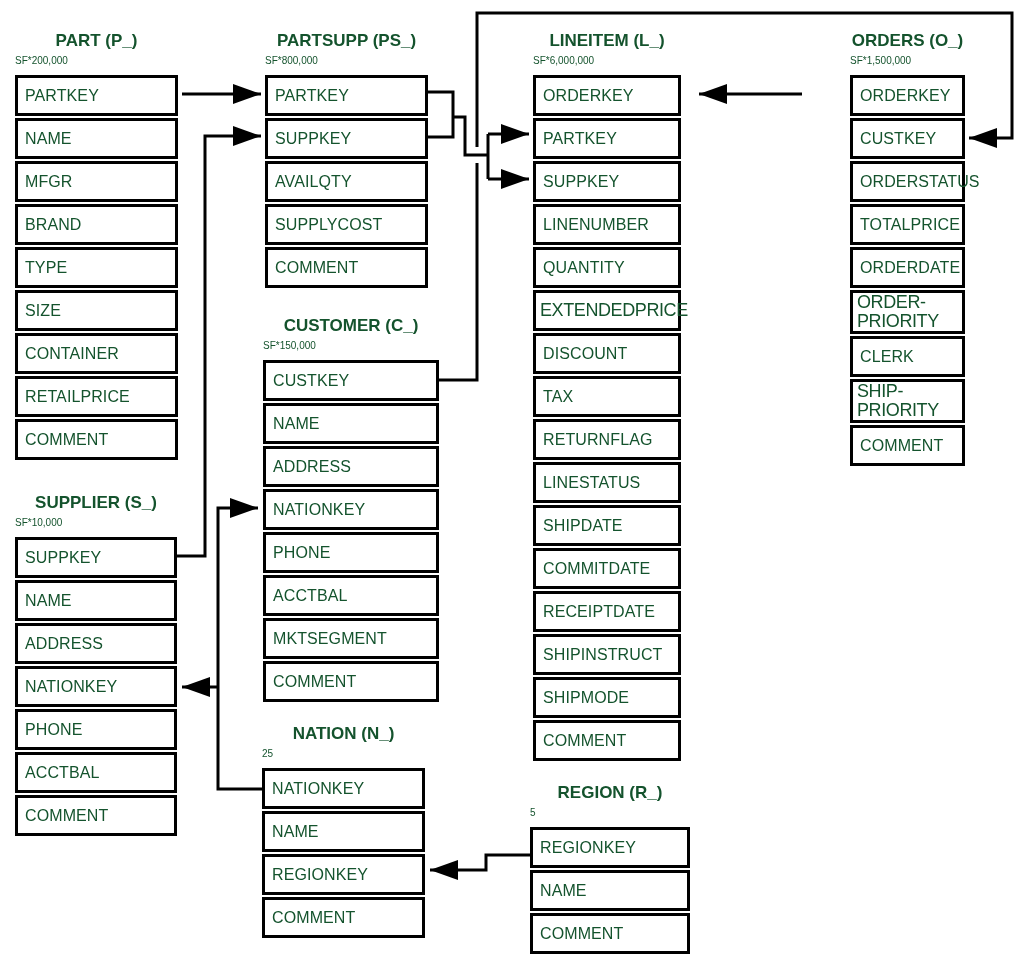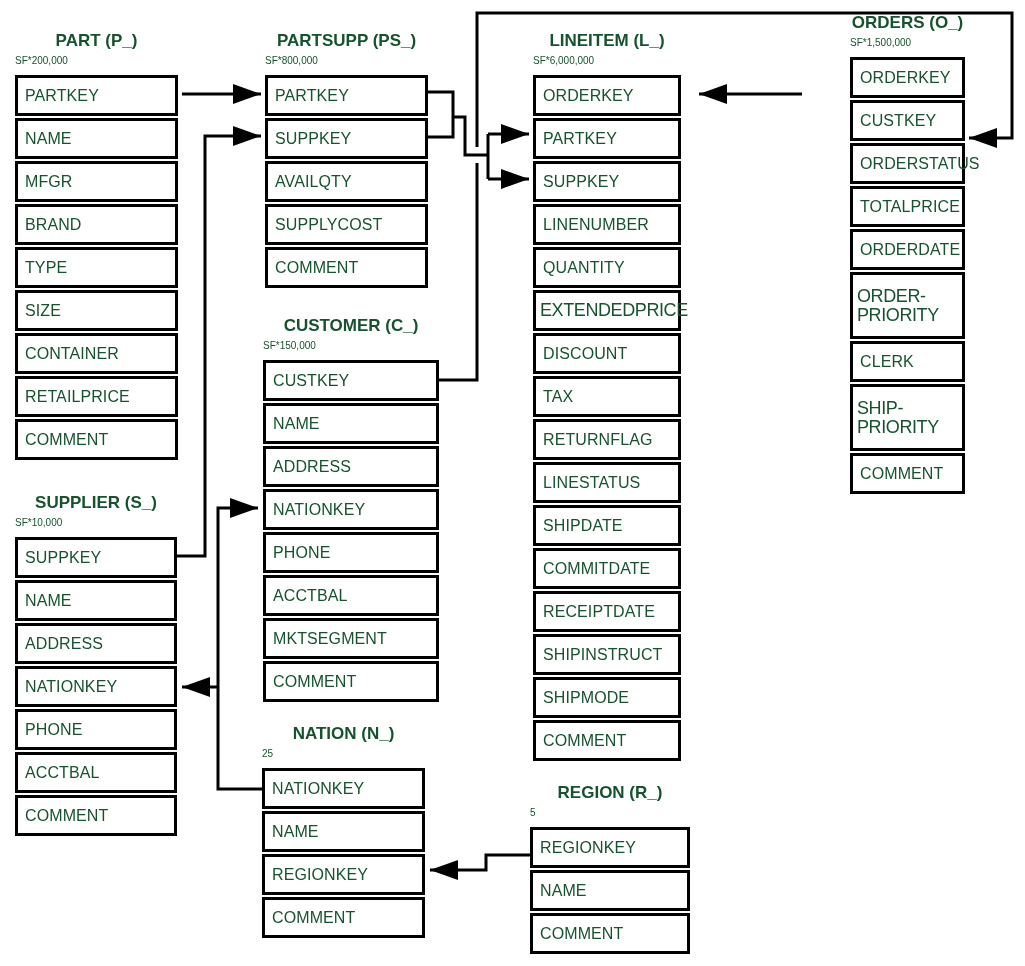--- a/index.html
+++ b/index.html
@@ -41,21 +41,21 @@
   }
   .row {
     box-sizing: border-box;
     height: 41px;
     border: 3px solid #000;
     margin-bottom: 2px;
     background: #fff;
     display: flex;
     align-items: center;
   }
-  .row.tall { height: 67px; }
+  .row.tall { height: 44px; }
   .row-label {
     padding-left: 7px;
     font-size: 16px;
     line-height: 19px;
     white-space: pre-line;
     letter-spacing: 0.1px;
   }
   .row.tight .row-label {
     font-size: 18px;
     letter-spacing: -0.4px;
@@ -201,21 +201,21 @@
           </div>
           <div class="row">
             <span class="row-label">SHIPMODE</span>
           </div>
           <div class="row">
             <span class="row-label">COMMENT</span>
           </div>
         </div>
   </div>
 
-  <div class="table" style="left: 802px; top: 13px; width: 163px; padding-left: 48px;">
+  <div class="table" style="left: 802px; top: 31px; width: 163px; padding-left: 48px;">
     <div class="table-title">ORDERS (O_)</div>
     <div class="table-subtitle">SF*1,500,000</div>
     <div class="rows">
           <div class="row">
             <span class="row-label">ORDERKEY</span>
           </div>
           <div class="row">
             <span class="row-label">CUSTKEY</span>
           </div>
           <div class="row">

